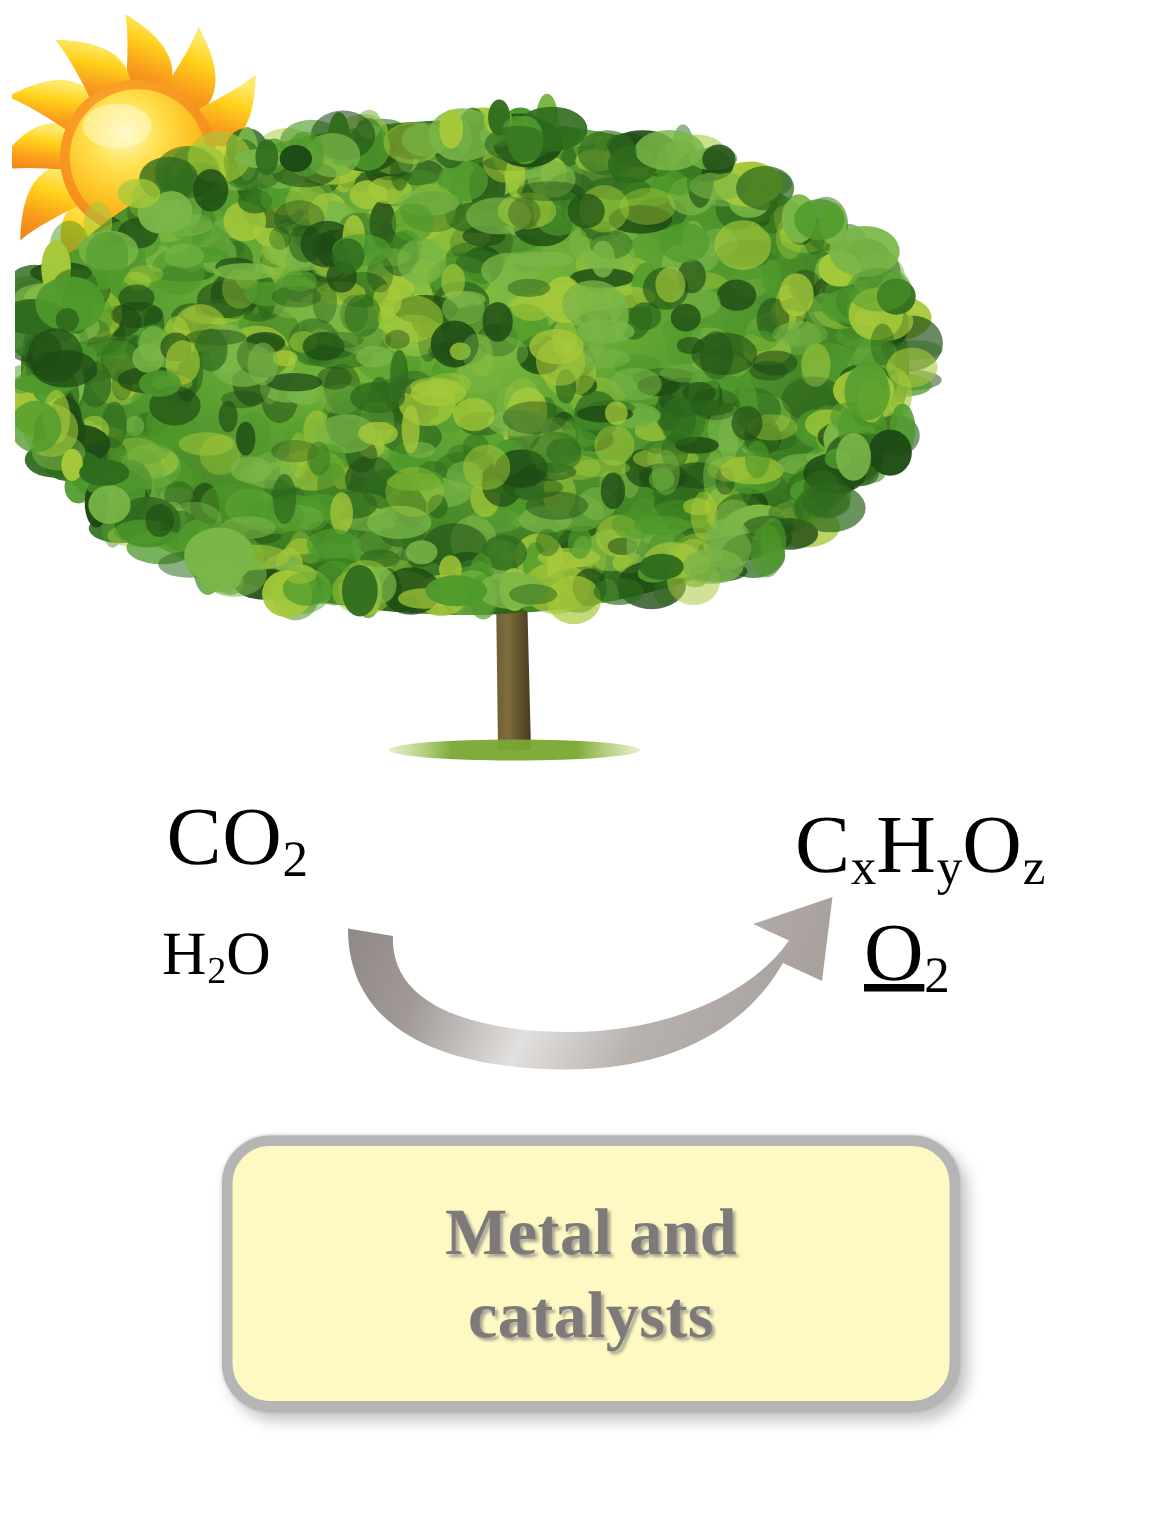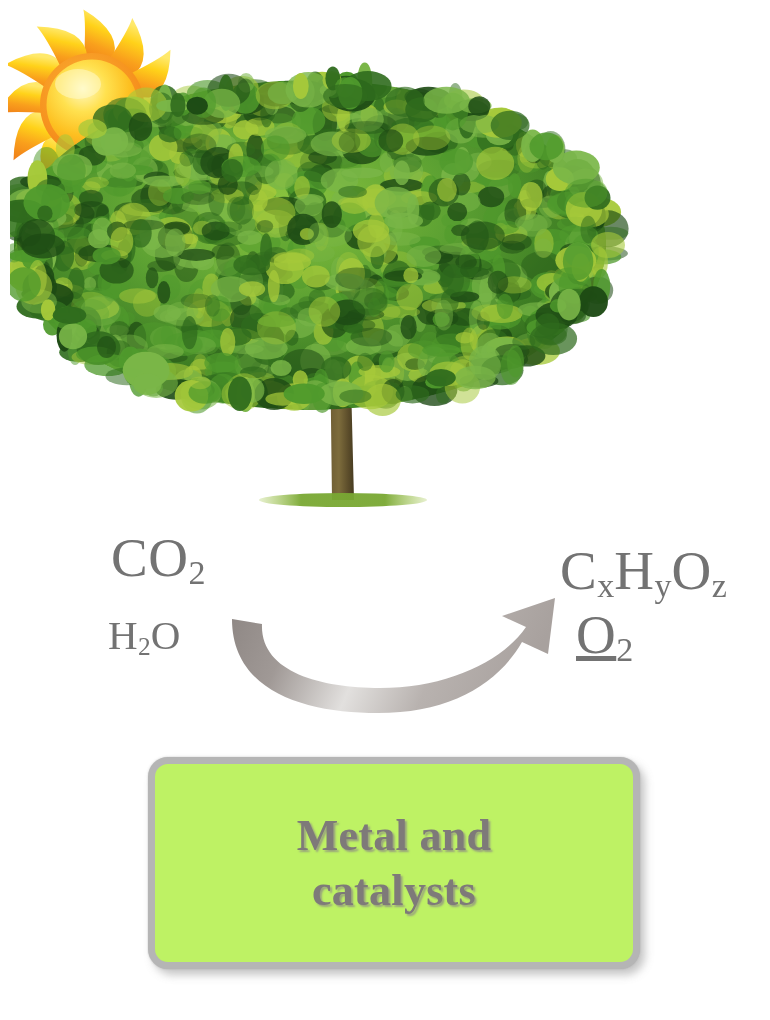--- a/index.html
+++ b/index.html
@@ -34,21 +34,21 @@
     position: absolute;
     left: 10px;
     top: 40px;
     width: 625px;
     height: 475px;
   }
 
   
   .formula {
     position: absolute;
-    color: #737373;
+    color: #000000;
     font-family: "Liberation Serif", serif;
     font-weight: 400;
     white-space: nowrap;
     letter-spacing: 0.5px;
   }
   .formula sub {
     font-size: 0.62em;
     vertical-align: baseline;
     position: relative;
     top: 0.24em;
@@ -63,22 +63,21 @@
   #label-h2o {
     left: 108px;
     top: 607px;
     font-size: 41px;
     line-height: 56px;
   }
   #label-cxhyoz {
     left: 530px;
     top: 530px;
     font-size: 55px;
-    line-height: 81px;
-    margin-left: 30px;
+    line-height: 66px;
   }
   #label-o2 {
     left: 576px;
     top: 607px;
     font-size: 55px;
     line-height: 56px;
     text-decoration: underline;
   }
 
   
@@ -89,25 +88,25 @@
     width: 360px;
     height: 135px;
   }
 
   
   #catalyst-box {
     position: absolute;
     left: 148px;
     top: 757px;
     width: 492px;
-    height: 212px;
+    height: 184px;
     box-sizing: border-box;
     border: 7px solid #b5b5b5;
-    border-radius: 20px;
-    background: #bef264;
+    border-radius: 32px;
+    background: #fef9c3;
     box-shadow: 5px 6px 9px rgba(120,120,120,0.42),
                 0 0 2px rgba(150,150,150,0.5);
     display: flex;
     align-items: center;
     justify-content: center;
   }
   #catalyst-text {
     color: #7e7a79;
     font-family: "Liberation Serif", serif;
     font-weight: bold;

